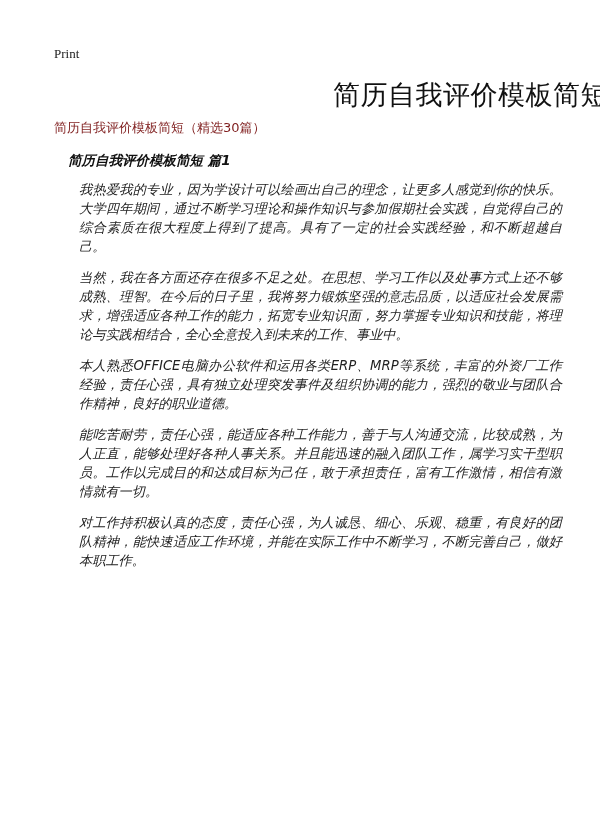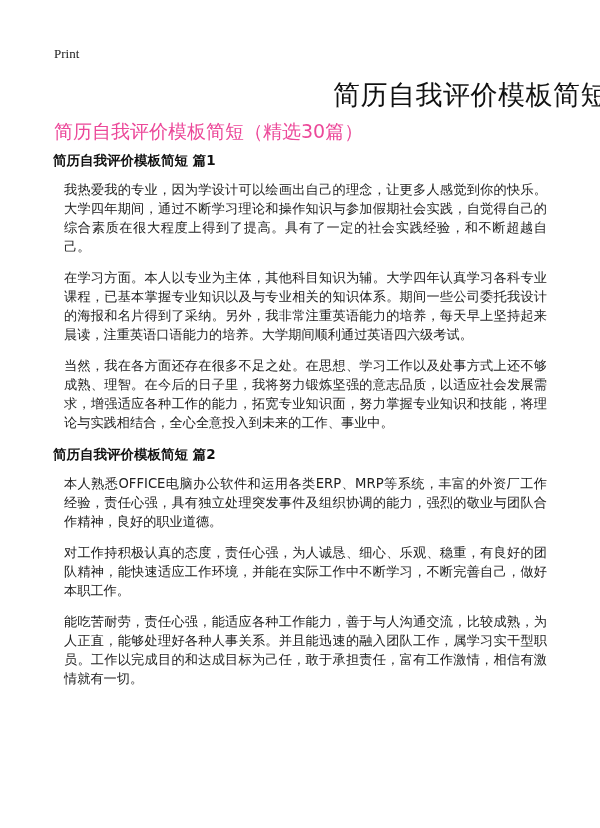--- a/index.html
+++ b/index.html
@@ -13,24 +13,24 @@
       position: absolute; left: 54px; top: 46px;
       font-family: "Liberation Serif", "DejaVu Serif", serif;
       font-size: 13px; color: #222;
     }
     .doc-title {
       position: absolute; left: 8px; top: 77px; width: 600px;
       text-align: right; font-size: 27px; color: #111; letter-spacing: 0.5px;
     }
     .doc-subtitle {
       position: absolute; left: 54px; top: 119px;
-      font-size: 19px; color: #ec4899;
+      font-size: 13px; color: #7f1d1d;
     }
     .content {
-      position: absolute; left: 53px; top: 150px; width: 494px;
+      position: absolute; left: 68px; top: 150px; width: 494px; font-style: italic;
     }
     .section-heading {
       font-size: 13.5px; font-weight: bold; color: #111;
       margin: 0 0 10px 0; line-height: 20px;
     }
     .para {
       font-size: 13.2px; line-height: 19px; color: #222;
       margin: 0 0 12px 11px; text-align: justify; word-break: break-all;
     }
     .section { margin-bottom: 0; }
@@ -40,23 +40,21 @@
 
 <div class="page">
   <div class="print-label">Print</div>
   <div class="doc-title">简历自我评价模板简短</div>
   <div class="doc-subtitle">简历自我评价模板简短（精选30篇）</div>
 
   <div class="content">
     <div class="section">
       <div class="section-heading">简历自我评价模板简短 篇1</div>
       <p class="para">我热爱我的专业，因为学设计可以绘画出自己的理念，让更多人感觉到你的快乐。大学四年期间，通过不断学习理论和操作知识与参加假期社会实践，自觉得自己的综合素质在很大程度上得到了提高。具有了一定的社会实践经验，和不断超越自己。</p>
-      <p class="para">在学习方面。本人以专业为主体，其他科目知识为辅。大学四年认真学习各科专业课程，已基本掌握专业知识以及与专业相关的知识体系。期间一些公司委托我设计的海报和名片得到了采纳。另外，我非常注重英语能力的培养，每天早上坚持起来晨读，注重英语口语能力的培养。大学期间顺利通过英语四六级考试。</p>
       <p class="para">当然，我在各方面还存在很多不足之处。在思想、学习工作以及处事方式上还不够成熟、理智。在今后的日子里，我将努力锻炼坚强的意志品质，以适应社会发展需求，增强适应各种工作的能力，拓宽专业知识面，努力掌握专业知识和技能，将理论与实践相结合，全心全意投入到未来的工作、事业中。</p>
     </div>
     <div class="section">
-      <div class="section-heading">简历自我评价模板简短 篇2</div>
       <p class="para">本人熟悉OFFICE电脑办公软件和运用各类ERP、MRP等系统，丰富的外资厂工作经验，责任心强，具有独立处理突发事件及组织协调的能力，强烈的敬业与团队合作精神，良好的职业道德。</p>
+      <p class="para">能吃苦耐劳，责任心强，能适应各种工作能力，善于与人沟通交流，比较成熟，为人正直，能够处理好各种人事关系。并且能迅速的融入团队工作，属学习实干型职员。工作以完成目的和达成目标为己任，敢于承担责任，富有工作激情，相信有激情就有一切。</p>
       <p class="para">对工作持积极认真的态度，责任心强，为人诚恳、细心、乐观、稳重，有良好的团队精神，能快速适应工作环境，并能在实际工作中不断学习，不断完善自己，做好本职工作。</p>
-      <p class="para">能吃苦耐劳，责任心强，能适应各种工作能力，善于与人沟通交流，比较成熟，为人正直，能够处理好各种人事关系。并且能迅速的融入团队工作，属学习实干型职员。工作以完成目的和达成目标为己任，敢于承担责任，富有工作激情，相信有激情就有一切。</p>
     </div>
   </div>
 </div>
 
 </body></html>

